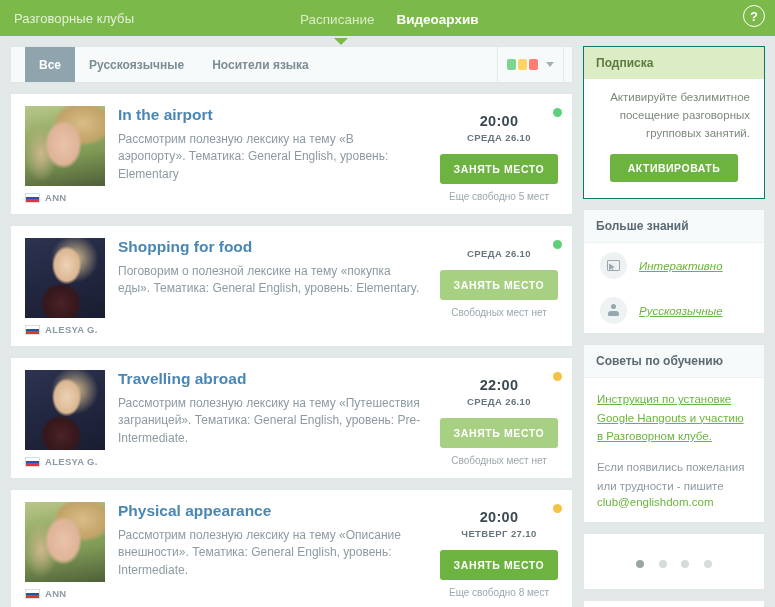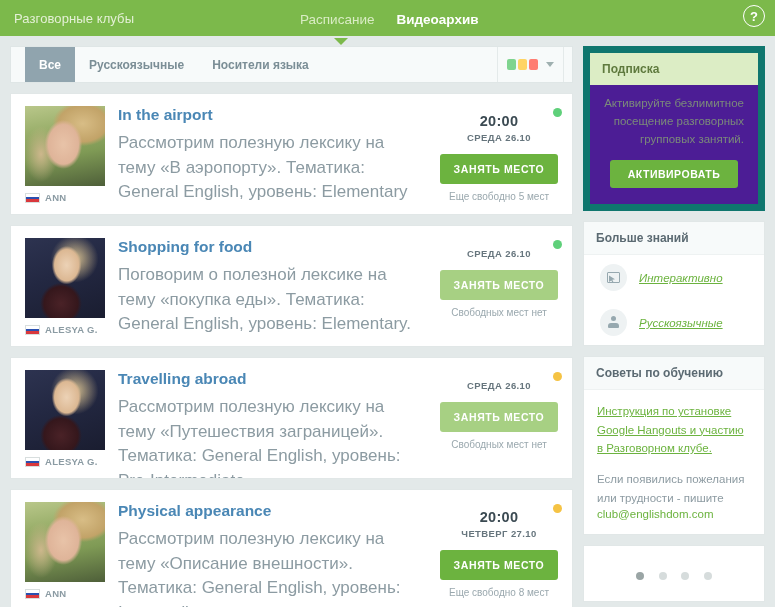--- a/index.html
+++ b/index.html
@@ -163,21 +163,21 @@
   }
 
   .body { flex: 1; padding-left: 6px; padding-right: 8px; }
   .title {
     font-size: 15.5px; font-weight: bold;
     color: #4a87b5;
     margin-bottom: 7px;
     cursor: pointer;
   }
   .desc {
-    font-size: 17px;
+    font-size: 12px;
     color: #8c9ba2;
     line-height: 1.45;
     max-width: 305px;
   }
 
   .right { width: 118px; flex: none; text-align: center; padding-top: 7px; }
   .time { font-size: 14.5px; font-weight: bold; color: #3b4a52; letter-spacing: .3px; }
   .date {
     font-size: 9.5px; font-weight: bold;
     color: #66757d; letter-spacing: .4px;
@@ -213,21 +213,21 @@
     margin-bottom: 10px;
   }
   .panel-head {
     font-size: 12px; font-weight: bold;
     color: #5b6a72;
     padding: 9px 12px;
     background: #f7fafa;
     border-bottom: 1px solid #eef2f2;
   }
 
-  .sub-panel { background: #4c1d95; border: 7px solid #0f766e; }
+  .sub-panel { background: #ffffff; border: 1px solid #0f766e; }
   .sub-panel .panel-head {
     background: #dcedc5; color: #5f7a3e; border-bottom: none;
   }
   .sub-text {
     font-size: 11.5px; color: #7b8a7a;
     text-align: right; line-height: 1.55;
     padding: 10px 14px 0 14px;
   }
   .btn-activate {
     display: block; margin: 12px auto 16px auto;
@@ -380,20 +380,21 @@
         <div class="ava-name">
           <span class="flag"></span>
           <span class="nm">ALESYA G.</span>
         </div>
       </div>
       <div class="body">
         <div class="title">Travelling abroad</div>
         <div class="desc">Рассмотрим полезную лексику на тему «Путешествия заграницей». Тематика: General English, уровень: Pre-Intermediate.</div>
       </div>
       <div class="right">
+        <div class="time">22:00</div>
         <div class="date">СРЕДА  26.10</div>
         <button class="btn-book dim">ЗАНЯТЬ МЕСТО</button>
         <div class="seats">Свободных мест нет</div>
       </div>
       <span class="statusdot" style="background:#f5c344"></span>
     </div>
 
     <div class="card">
       <div class="ava-wrap">
         <div class="ava a1"></div>

